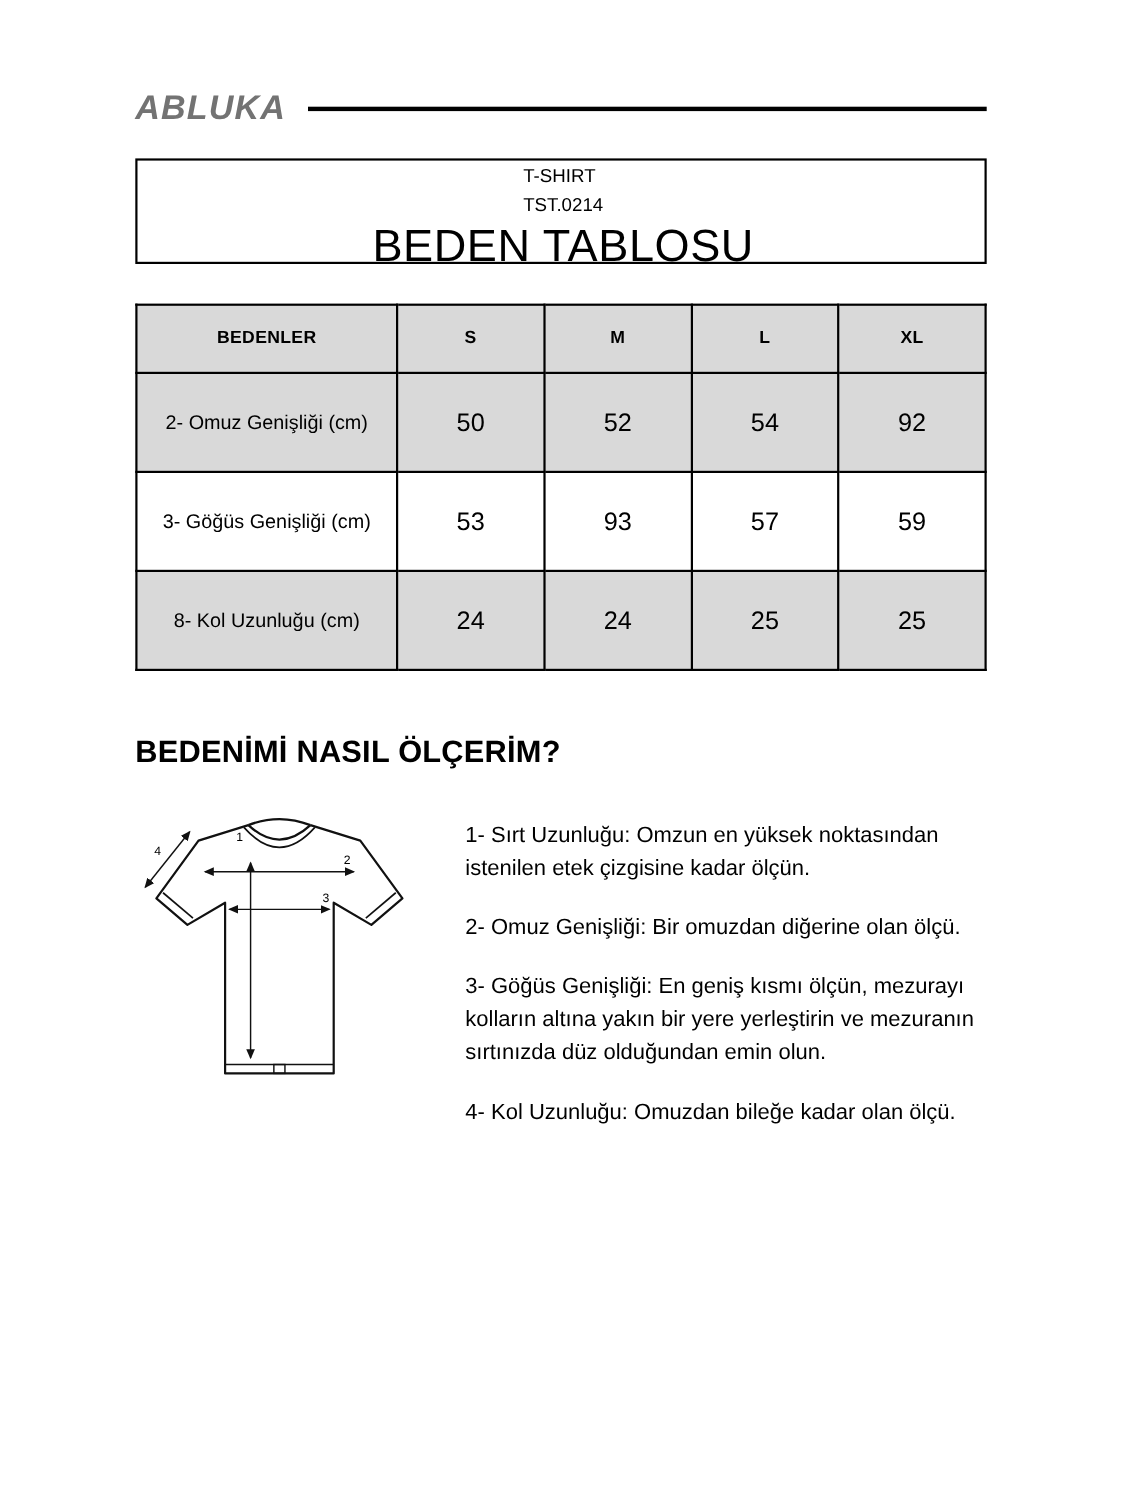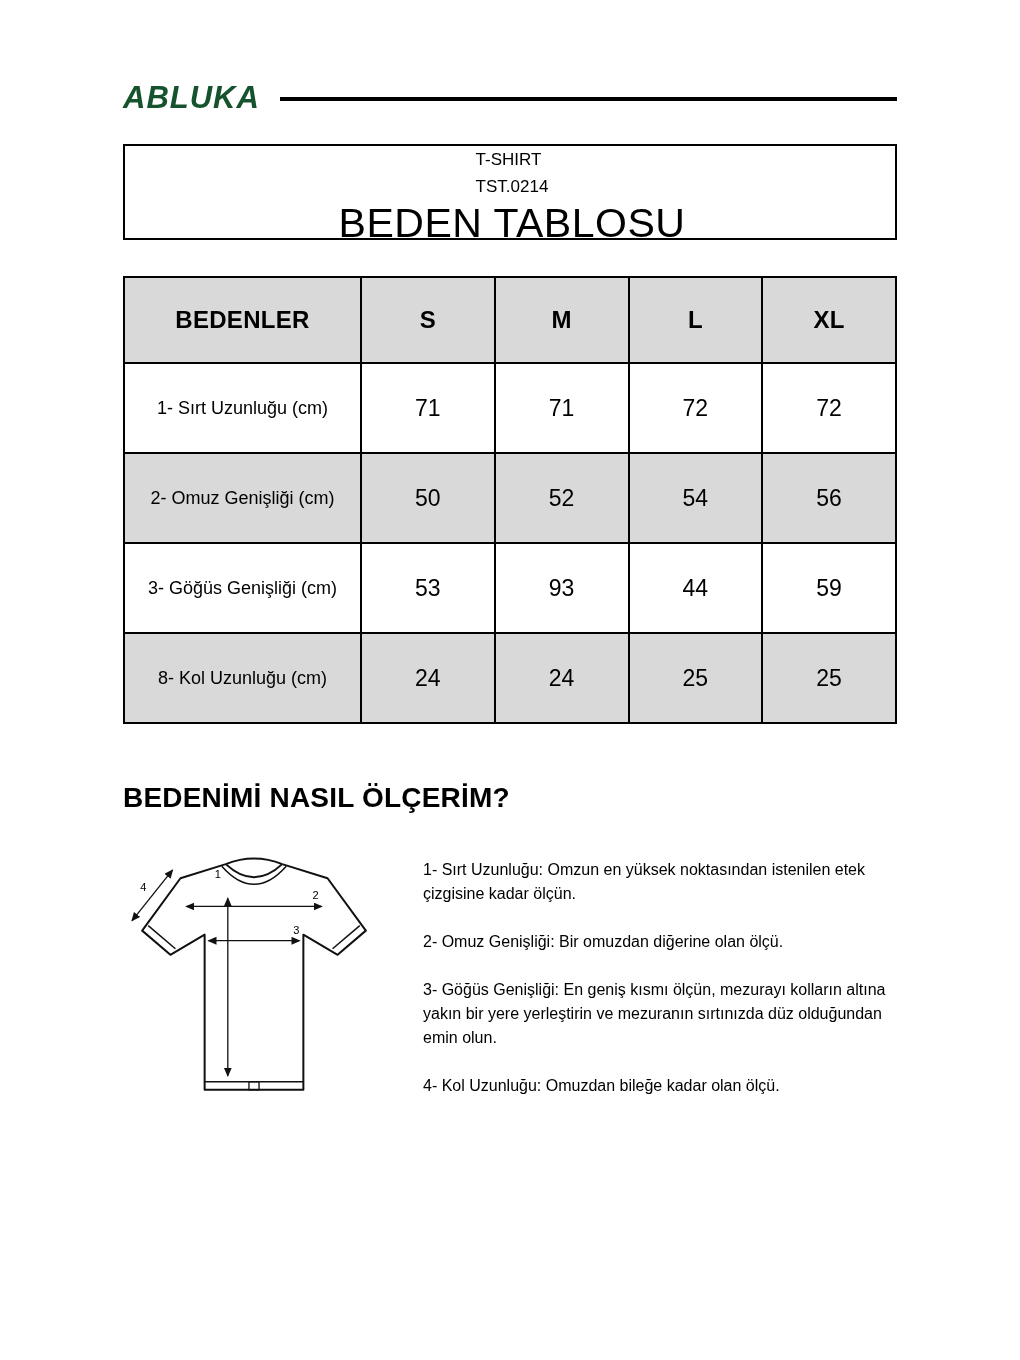--- a/index.html
+++ b/index.html
@@ -12,21 +12,21 @@
     color:#000;
     font-family:"Liberation Sans", sans-serif;
     padding:80px 123px 0 123px;
     overflow:hidden;
   }
 
   
   .logo-row { display:flex; align-items:center; }
   .logo {
     font-size:31px; font-weight:800; font-style:italic;
-    letter-spacing:1px; color:#14532d; white-space:nowrap;
+    letter-spacing:1px; color:#737373; white-space:nowrap;
   }
   .logo-line { flex:1; height:4px; background:#000; margin-left:20px; margin-top:2px; }
 
   
   .header-box {
     margin-top:28px;
     border:2px solid #000;
     height:96px;
     display:flex; align-items:center; justify-content:space-between;
     padding:0 26px 0 30px;
@@ -40,35 +40,35 @@
     margin-top:36px;
     width:100%;
     border-collapse:collapse;
     table-layout:fixed;
   }
   table.size-table th, table.size-table td {
     border:2px solid #000;
     text-align:center; vertical-align:middle;
     background:#ffffff;
   }
-  tr.head-row th { height:86px; font-size:24px; font-weight:700; letter-spacing:0.3px; }
+  tr.head-row th { height:62px; font-size:16px; font-weight:700; letter-spacing:0.3px; }
   tr.data-row { height:90px; }
   tr.data-row th.row-label { font-size:18px; font-weight:400; }
   tr.data-row td.value-cell { font-size:23px; font-weight:400; }
   tr.shaded th, tr.shaded td { background:#d9d9d9 !important; }
 
   
   .how-to-heading {
     margin-top:58px;
     font-size:28px; font-weight:700; letter-spacing:0.2px;
   }
   .how-to { display:flex; margin-top:32px; }
   .diagram-wrap { width:300px; flex:0 0 300px; padding-left:0; }
   .instructions { flex:1; padding-top:12px; max-width:486px; }
-  .instructions p { font-size:16px; line-height:1.5; margin:0 0 24px 0; font-weight:400; }
+  .instructions p { font-size:20px; line-height:1.5; margin:0 0 24px 0; font-weight:400; }
 
   svg text.dlabel { font-family:"Liberation Sans", sans-serif; font-size:11px; fill:#000; }
 </style>
 </head>
 <body>
 
 <div class="page">
 
   <div class="logo-row">
     <span class="logo">ABLUKA</span>
@@ -92,39 +92,32 @@
         <col>
     </colgroup>
     <tbody>
         <tr class="head-row shaded">
       <th>BEDENLER</th>
       <th>S</th>
       <th>M</th>
       <th>L</th>
       <th>XL</th>
     </tr>
-    <tr class="data-row">
-      <th class="row-label">1- Sırt Uzunluğu (cm)</th>
-      <td class="value-cell">71</td>
-      <td class="value-cell">71</td>
-      <td class="value-cell">72</td>
-      <td class="value-cell">72</td>
-    </tr>
     <tr class="data-row shaded">
       <th class="row-label">2- Omuz Genişliği (cm)</th>
       <td class="value-cell">50</td>
       <td class="value-cell">52</td>
       <td class="value-cell">54</td>
-      <td class="value-cell">56</td>
+      <td class="value-cell">92</td>
     </tr>
     <tr class="data-row">
       <th class="row-label">3- Göğüs Genişliği (cm)</th>
       <td class="value-cell">53</td>
       <td class="value-cell">93</td>
-      <td class="value-cell">44</td>
+      <td class="value-cell">57</td>
       <td class="value-cell">59</td>
     </tr>
     <tr class="data-row shaded">
       <th class="row-label">8- Kol Uzunluğu (cm)</th>
       <td class="value-cell">24</td>
       <td class="value-cell">24</td>
       <td class="value-cell">25</td>
       <td class="value-cell">25</td>
     </tr>
   </tbody>

